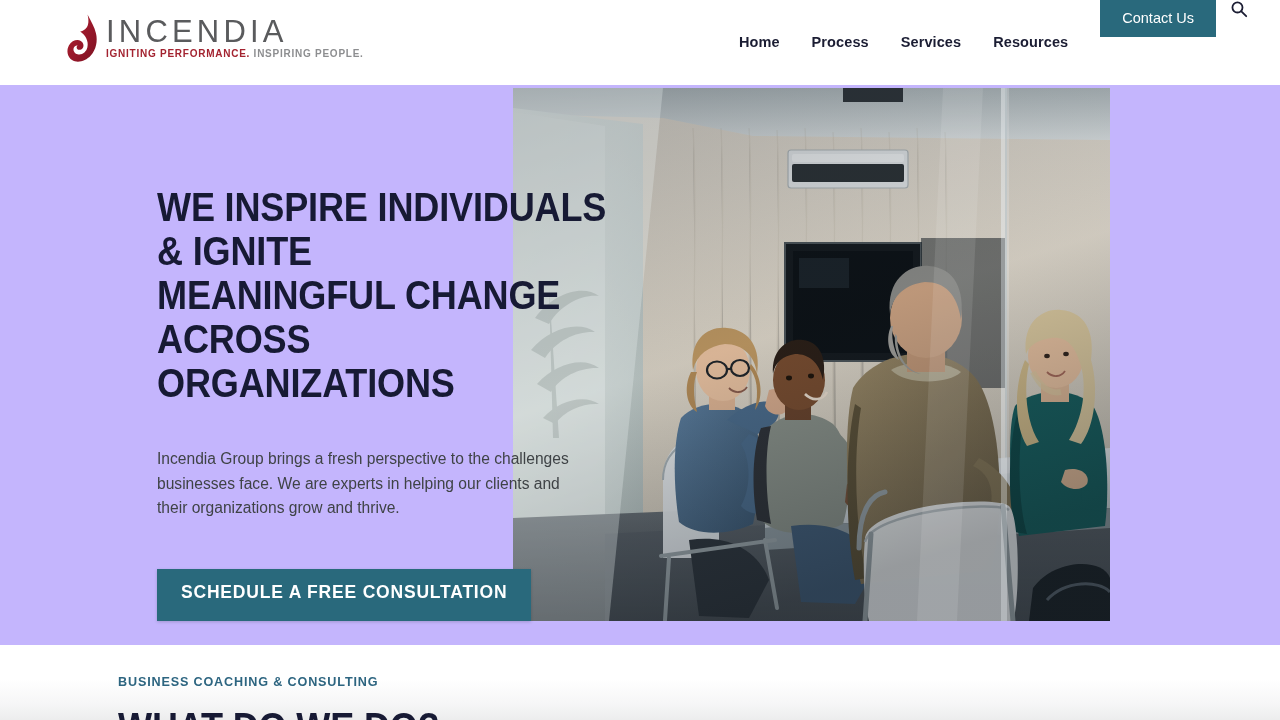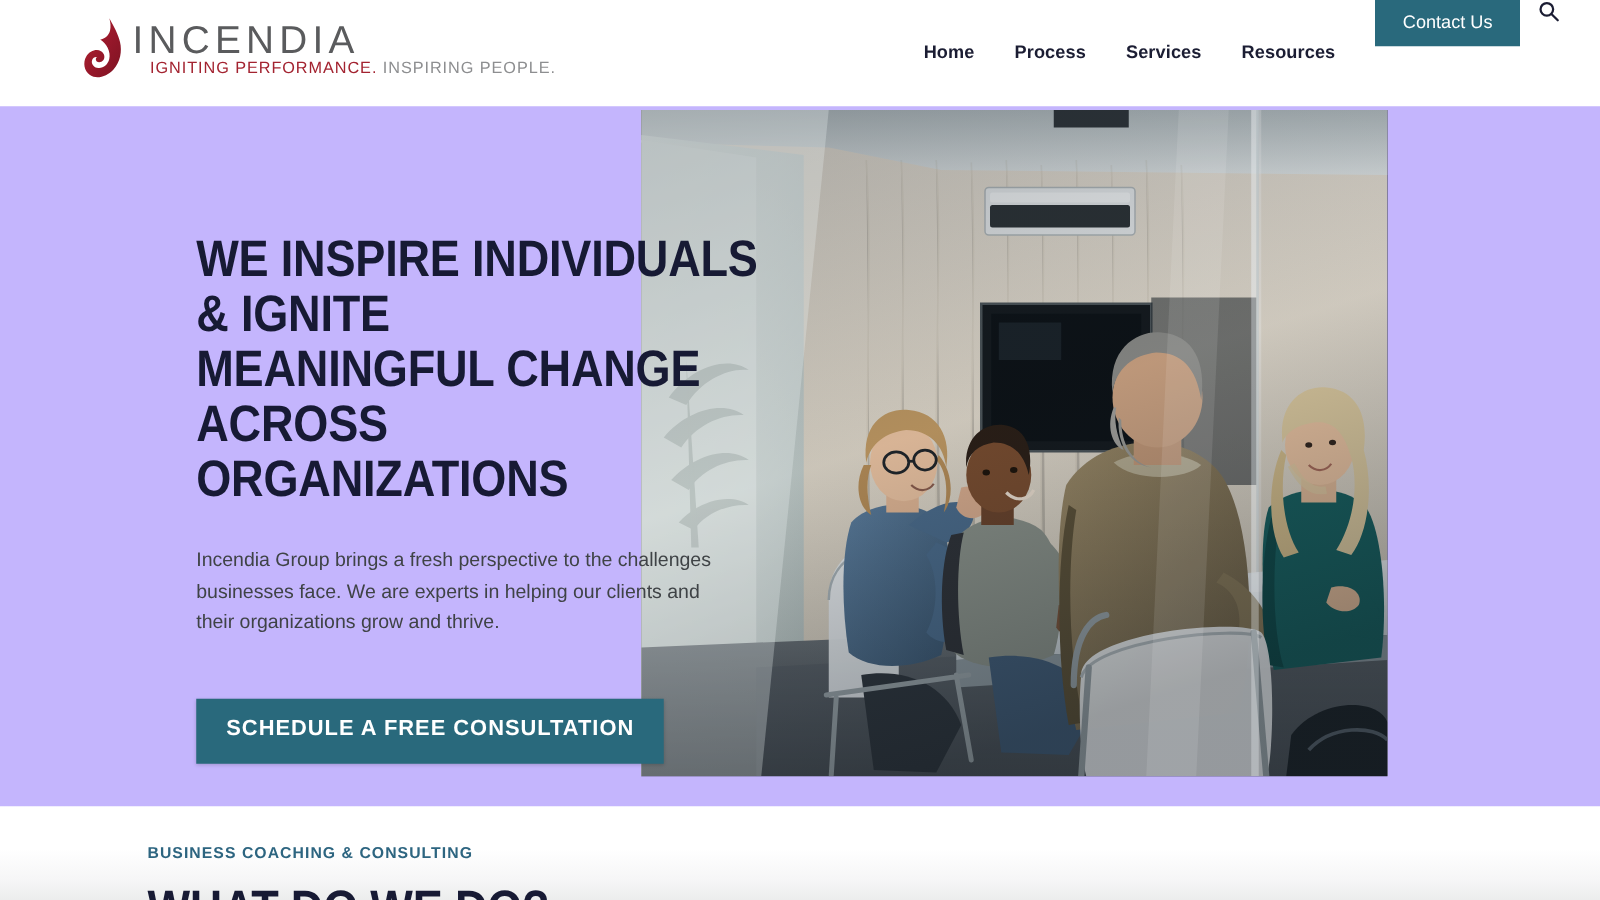--- a/index.html
+++ b/index.html
@@ -21,22 +21,22 @@
     display:flex; align-items:flex-start; height:56px;
   }
   .logo-flame { width:34px; height:52px; display:block; }
   .logo-text { margin-left:6px; padding-top:2px; }
   .logo-word {
     font-family:"Liberation Sans", sans-serif;
     font-size:31px; letter-spacing:4.2px; color:#5a5b5d;
     font-weight:400; line-height:33px; white-space:nowrap;
   }
   .logo-tag {
-    font-size:13px; letter-spacing:0.75px; line-height:10px;
-    white-space:nowrap; margin-top:1px; margin-left:14px; font-weight:400;
+    font-size:10px; letter-spacing:0.75px; line-height:10px;
+    white-space:nowrap; margin-top:1px; margin-left:0; font-weight:700;
   }
   .logo-tag .red { color:#a32330; }
   .logo-tag .gray { color:#8d8e90; }
 
   .nav {
     position:absolute; right:16px; top:0; height:85px;
     display:flex; align-items:flex-start; gap:0;
   }
   .nav-item {
     font-size:14.5px; font-weight:700; color:#1b1d33;
@@ -70,21 +70,21 @@
   .hero-title {
     font-family:"Liberation Sans Narrow","Liberation Sans", sans-serif;
     font-weight:700; font-size:41px; line-height:44px;
     color:#171a34; letter-spacing:-0.2px;
     transform:scaleX(0.88); transform-origin:left top;
     margin-top:100px; white-space:pre-line;
     text-transform:uppercase;
   }
   .hero-para {
     font-size:15.6px; line-height:24.5px; color:#3f4346;
-    width:425px; margin-top:32px; font-weight:400;
+    width:425px; margin-top:42px; font-weight:400;
   }
   .hero-btn {
     display:inline-block; background:#29697c; color:#ffffff;
     margin-top:48px; padding:15px 24px 20px 24px;
     font-family:"Liberation Sans Narrow","Liberation Sans", sans-serif;
     font-weight:700; font-size:17.5px; letter-spacing:0.8px;
     text-transform:uppercase; cursor:pointer; line-height:1;
     box-shadow:0 1px 3px rgba(0,0,0,.18);
   }
 

